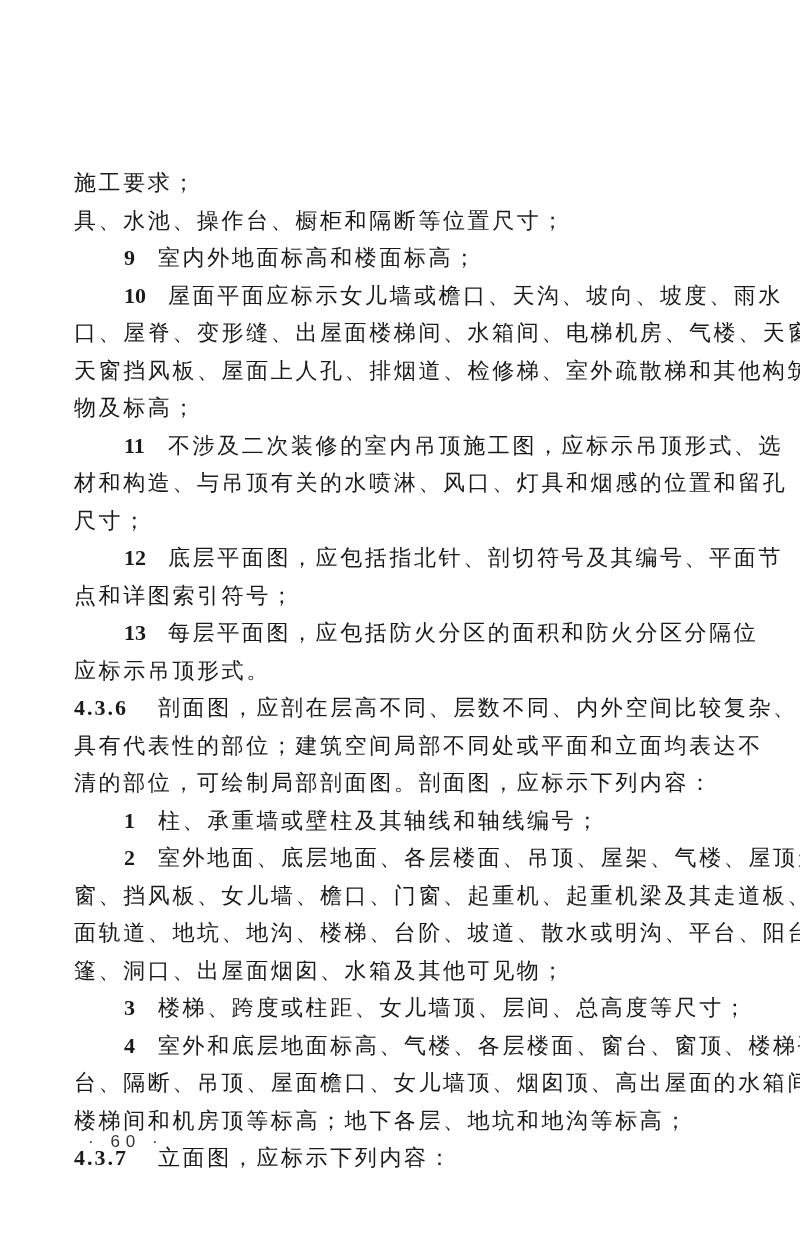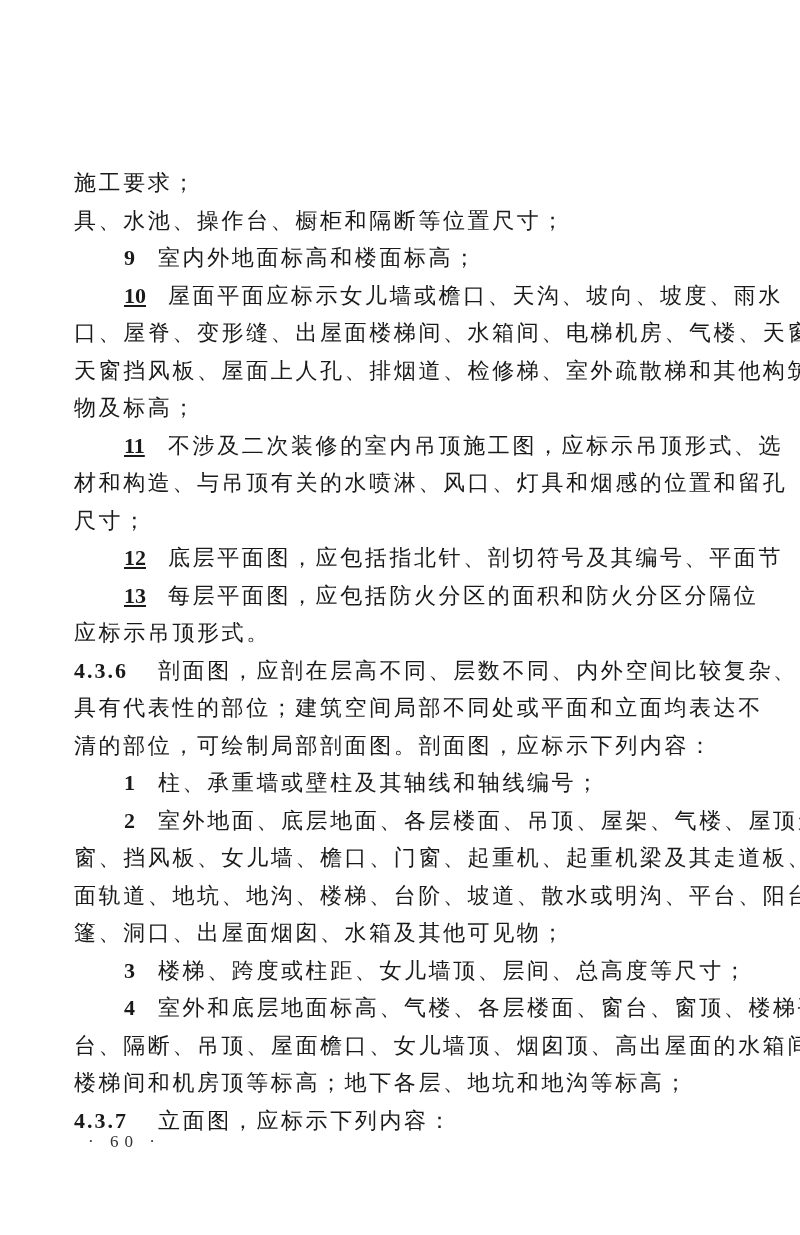--- a/index.html
+++ b/index.html
@@ -37,34 +37,33 @@
     font-family: "Liberation Serif", "DejaVu Serif", serif;
     font-weight: bold;
     display: inline-block;
     letter-spacing: 0;
   }
   .num.item {
     min-width: 34px;
   }
   .num.item.two {
     min-width: 44px;
-    text-decoration: underline;
   }
   .num.clause {
     letter-spacing: 2px;
     min-width: 84px;
   }
   .txt {
     display: inline;
   }
   .page-number {
     position: absolute;
     left: 88px;
     top: 1132px;
-    font-family: Liberation Serif, serif;
+    font-family: Liberation Sans, sans-serif;
     font-size: 17px;
     color: #333;
     letter-spacing: 6px;
   }
 </style>
 </head>
 <body>
 
 <div class="page">
   <div class="line">
@@ -92,20 +91,23 @@
     <span class="num item two">11</span><span class="txt">不涉及二次装修的室内吊顶施工图，应标示吊顶形式、选</span>
   </div>
   <div class="line">
     <span class="txt">材和构造、与吊顶有关的水喷淋、风口、灯具和烟感的位置和留孔</span>
   </div>
   <div class="line">
     <span class="txt">尺寸；</span>
   </div>
   <div class="line indent">
     <span class="num item two">12</span><span class="txt">底层平面图，应包括指北针、剖切符号及其编号、平面节</span>
+  </div>
+  <div class="line">
+    <span class="txt">点和详图索引符号；</span>
   </div>
   <div class="line indent">
     <span class="num item two">13</span><span class="txt">每层平面图，应包括防火分区的面积和防火分区分隔位</span>
   </div>
   <div class="line">
     <span class="txt">应标示吊顶形式。</span>
   </div>
   <div class="line">
     <span class="num clause">4.3.6</span><span class="txt">剖面图，应剖在层高不同、层数不同、内外空间比较复杂、</span>
   </div>

